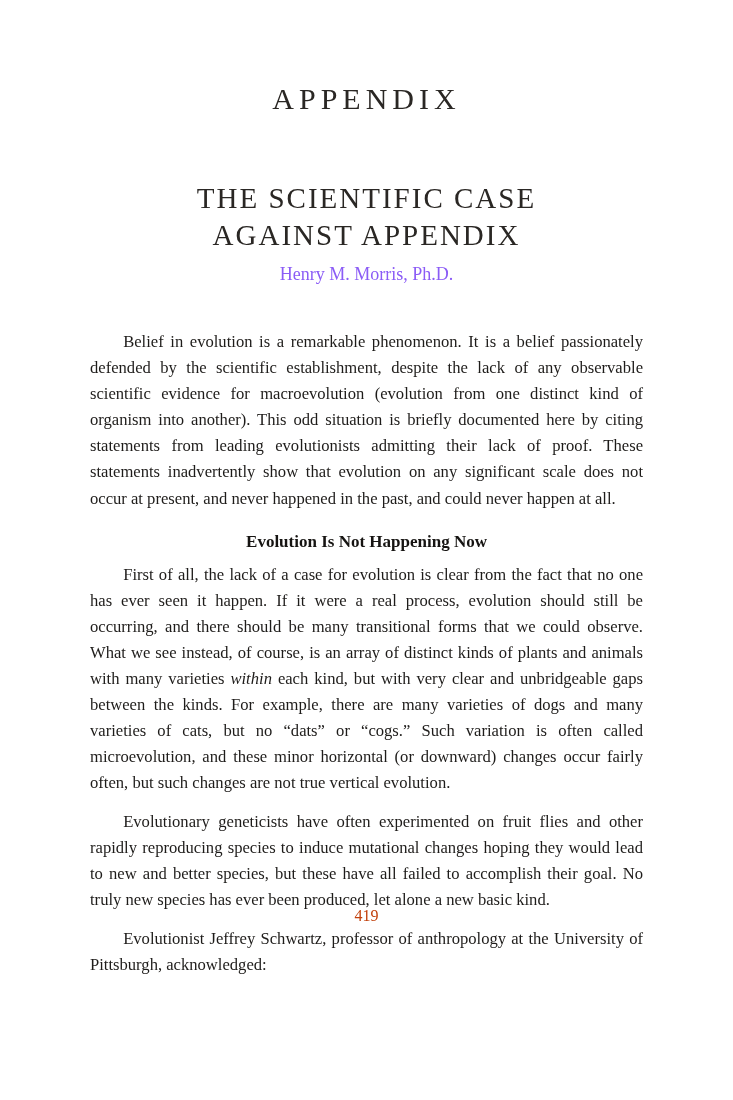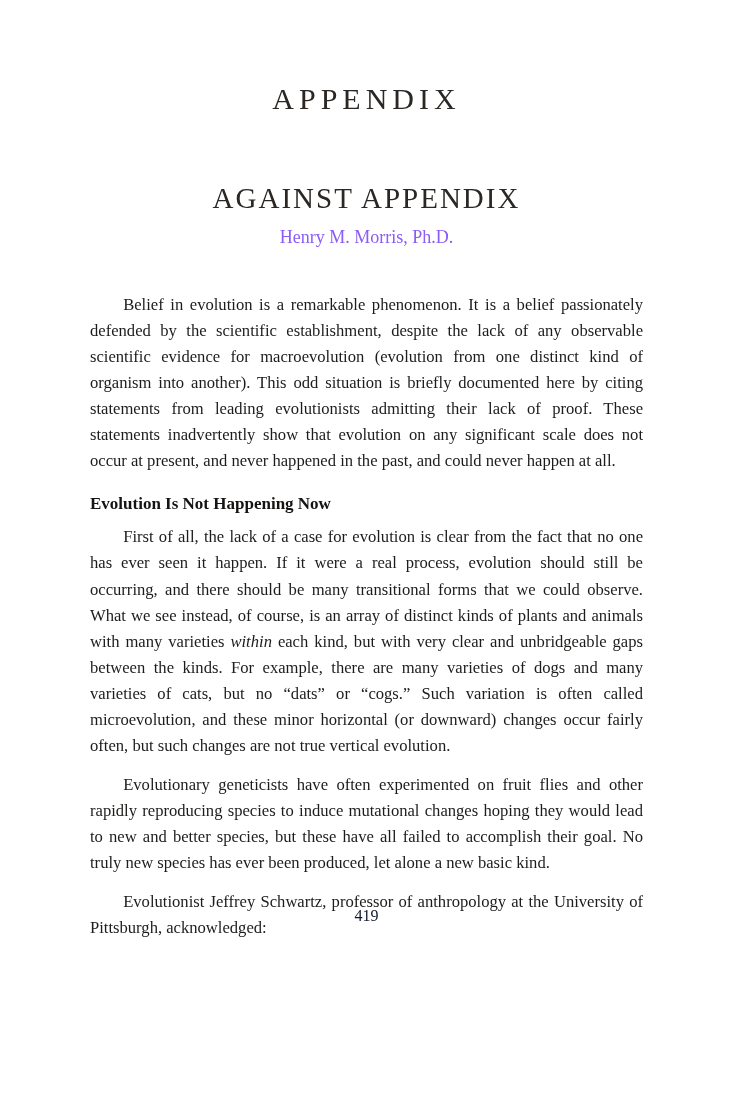--- a/index.html
+++ b/index.html
@@ -51,49 +51,50 @@
     text-align: justify;
     text-indent: 2em;
   }
   .first-para {
     margin-top: 44px;
   }
   .section-heading {
     margin: 20px 0 10px 0;
     font-size: 17px;
     font-weight: 700;
-    text-align: left;
+    text-align: center;
     color: #161412;
   }
   .block-quote {
     margin: 0 0 0 28px;
     font-size: 16.2px;
     line-height: 1.55;
     text-indent: 1.6em;
     text-align: left;
   }
   .page-number {
     position: absolute;
     bottom: 72px;
     left: 0;
     width: 100%;
     text-align: center;
     font-size: 16px;
-    color: #0f172a;
+    color: #c2410c;
   }
   em { }
 </style>
 </head>
 <body>
 
 <div class="page">
 
   <h1 class="appendix">APPENDIX</h1>
 
   <h2 class="chapter-title">
+    <span class="title-line">THE SCIENTIFIC CASE</span>
     <span class="title-line">AGAINST APPENDIX</span>
   </h2>
 
   <div class="author">Henry M. Morris, Ph.D.</div>
 
   <p class="body-para first-para">Belief in evolution is a remarkable phenomenon. It is a belief passionately defended by the scientific establishment, despite the lack of any observable scientific evidence for macroevolution (evolution from one distinct kind of organism into another). This odd situation is briefly documented here by citing statements from leading evolutionists admitting their lack of proof. These statements inadvertently show that evolution on any significant scale does not occur at present, and never happened in the past, and could never happen at all.</p>
 
   <h3 class="section-heading">Evolution Is Not Happening Now</h3>
 
   <p class="body-para"><span>First of all, the lack of a case for evolution is clear from the fact that no one has ever seen it happen. If it were a real process, evolution should still be occurring, and there should be many transitional forms that we could observe. What we see instead, of course, is an array of distinct kinds of plants and animals with many varieties </span><em>within</em><span> each kind, but with very clear and unbridgeable gaps between the kinds. For example, there are many varieties of dogs and many varieties of cats, but no “dats” or “cogs.” Such variation is often called microevolution, and these minor horizontal (or downward) changes occur fairly often, but such changes are not true vertical evolution.</span></p>

